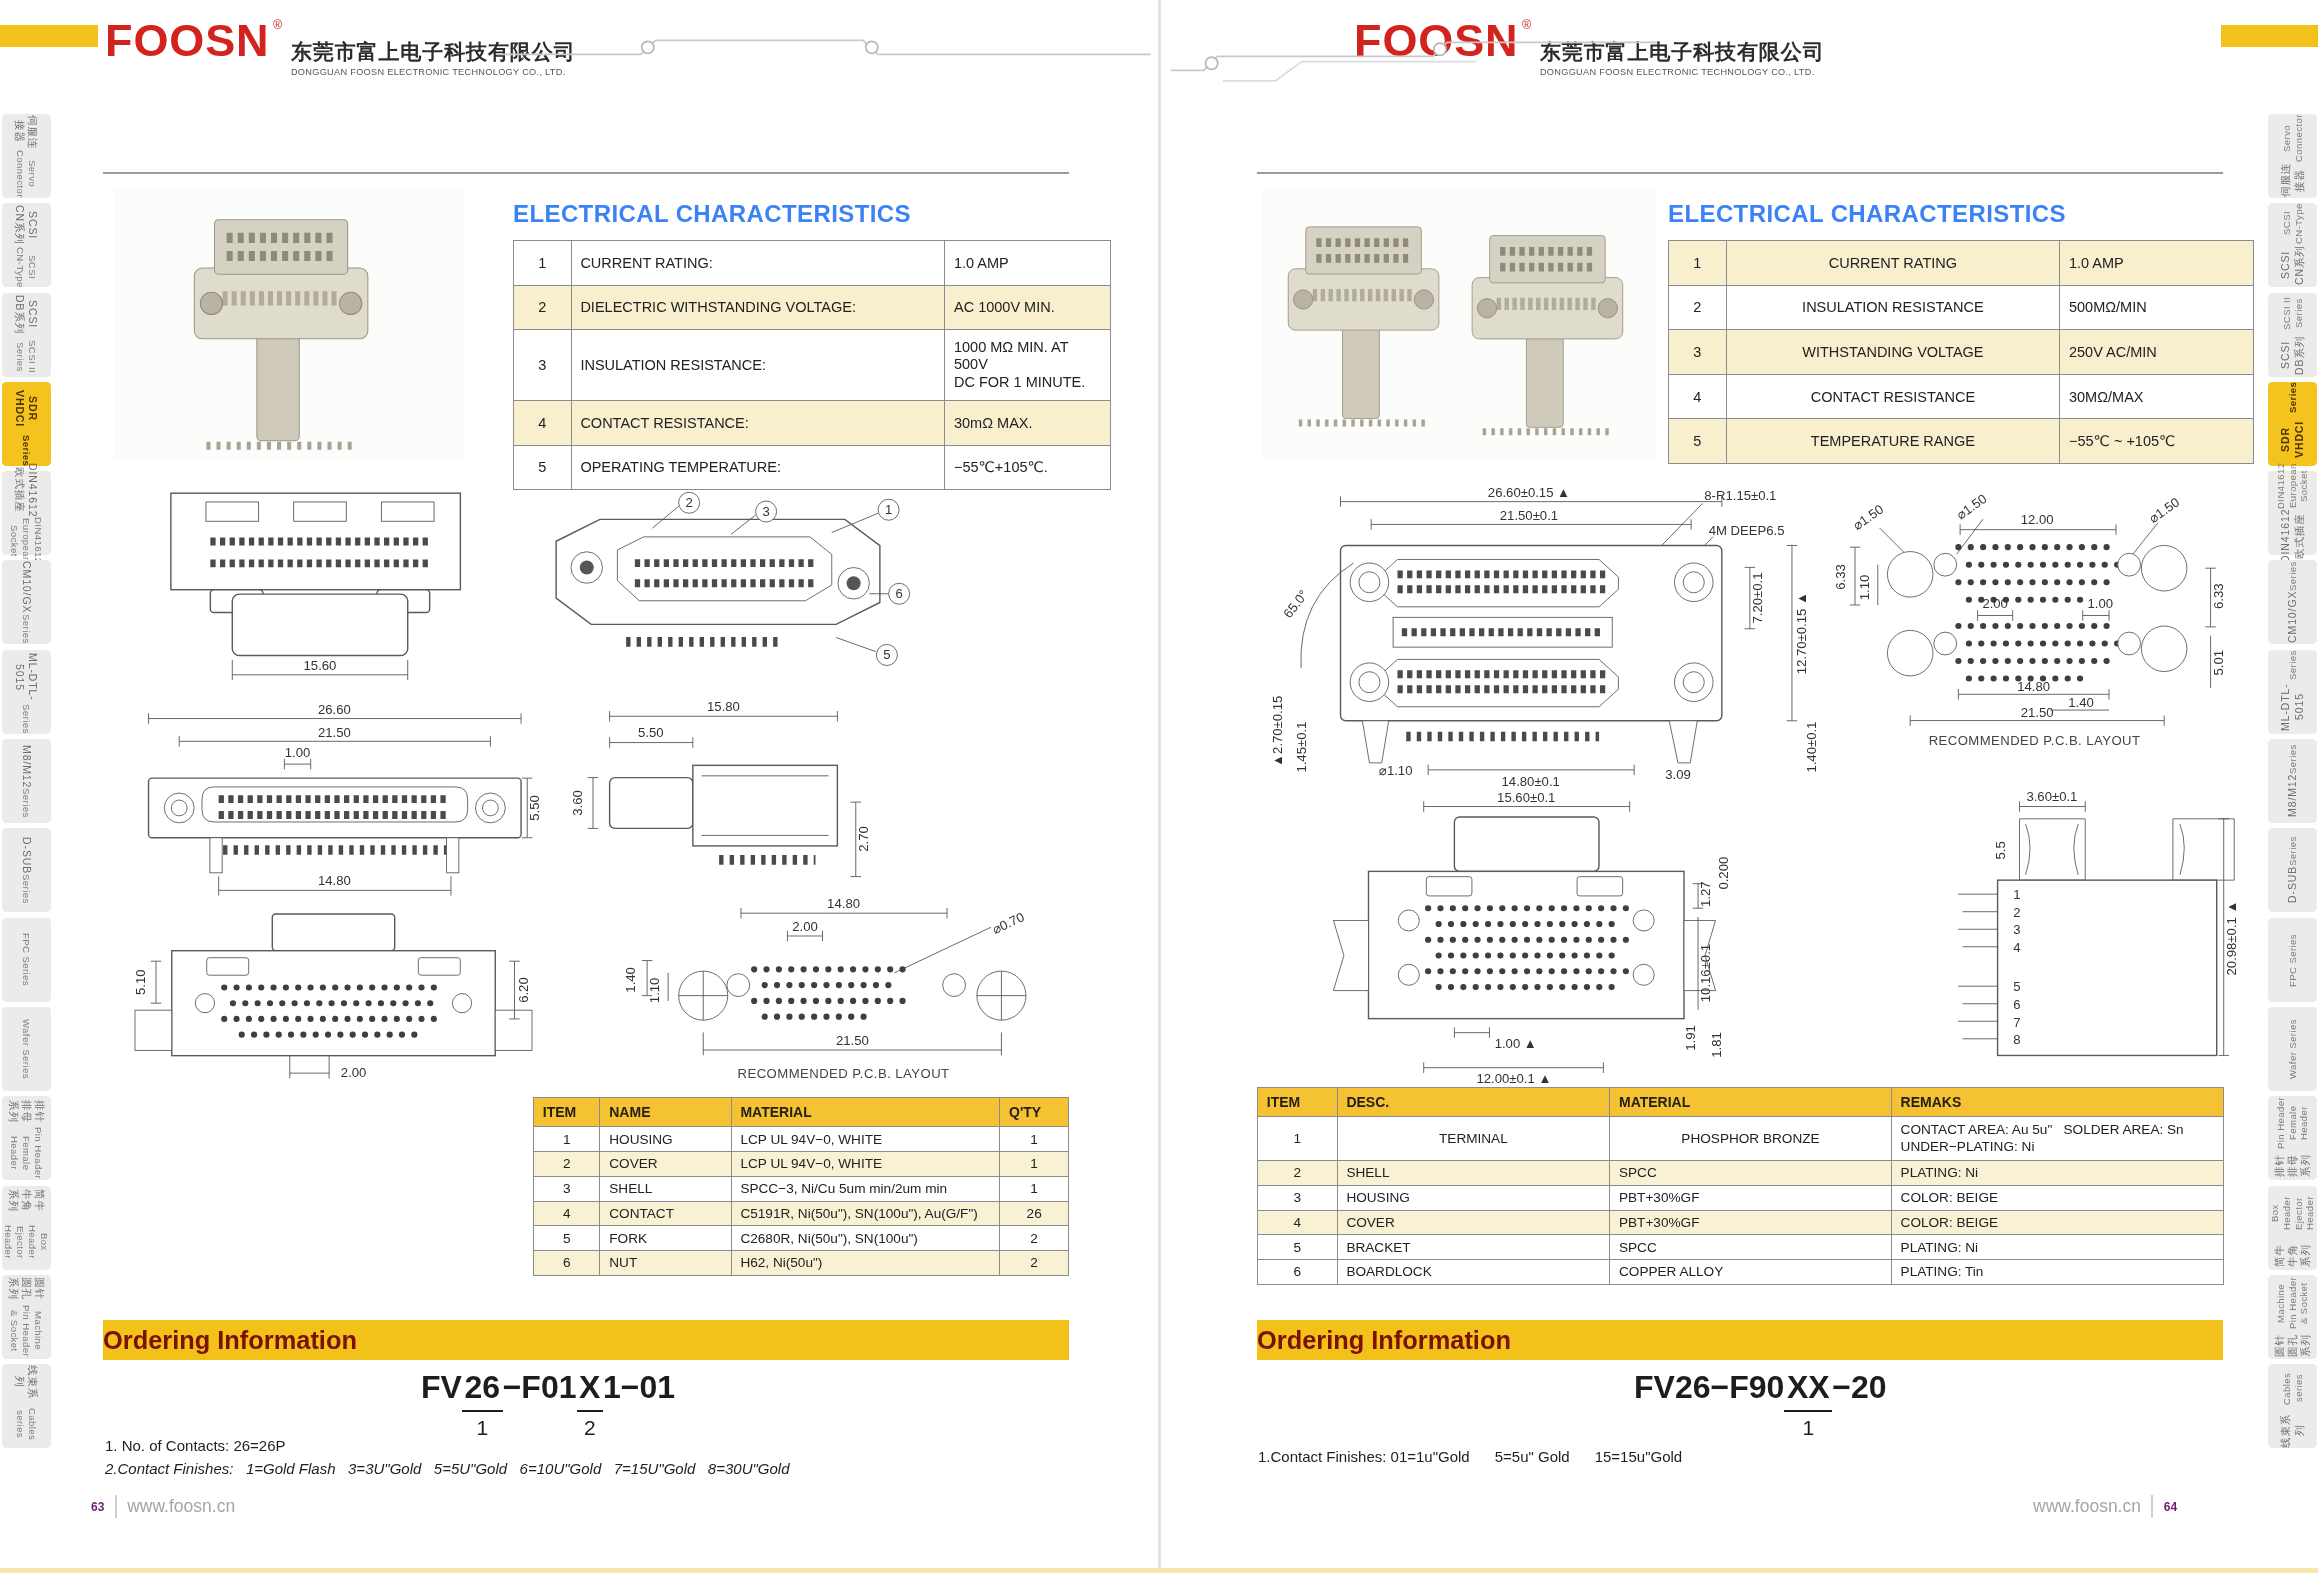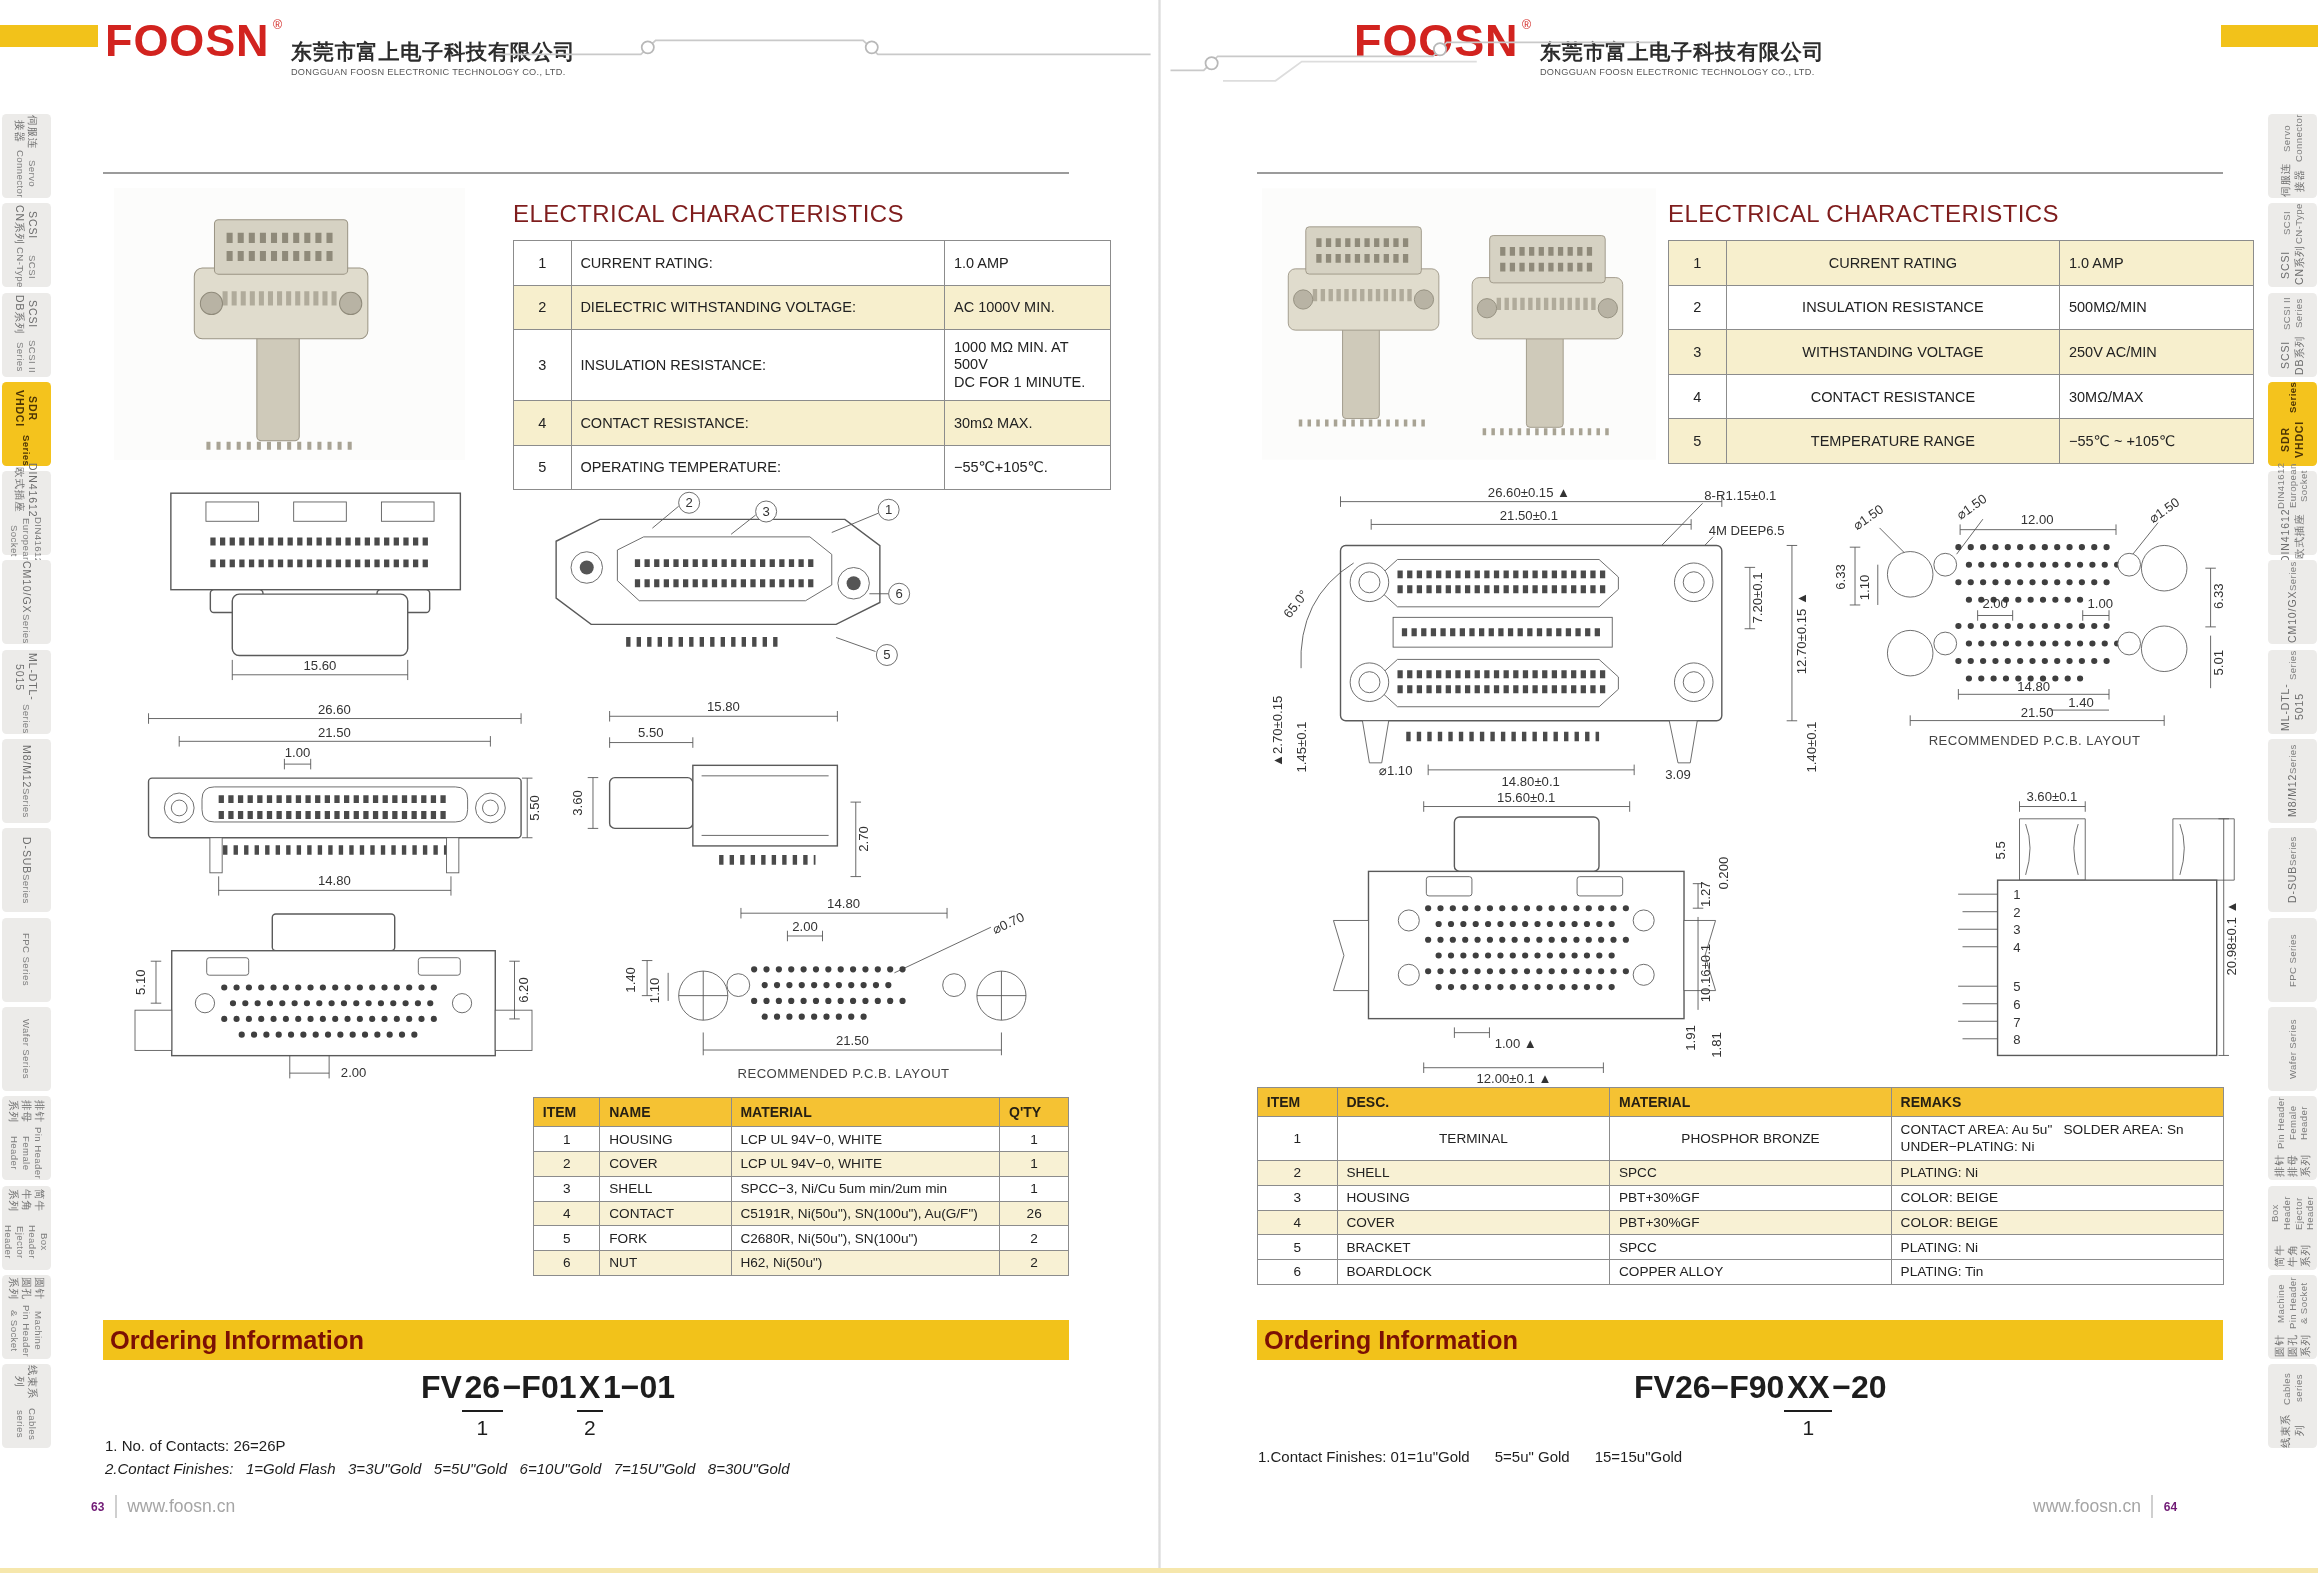--- a/index.html
+++ b/index.html
@@ -23,40 +23,40 @@
   .logo-foosn{font-size:45px;font-weight:800;color:#D2231F;letter-spacing:0.9px;line-height:1;}
   .logo-reg{font-size:12.3px;color:#D2231F;margin-left:-5.3px;}
   .logo-cn{font-size:21px;font-weight:700;color:#2c2c2c;letter-spacing:0.9px;margin-top:20px;}
   .logo-en{font-size:9.2px;color:#555;margin-top:1.8px;letter-spacing:0.3px;}
   .deco{position:absolute;top:16px;}
   
   .titlebar{position:absolute;top:119px;height:42px;background:#F2C21A;display:flex;align-items:center;padding-left:16px;box-sizing:border-box;}
   .titlebar span{font-size:27px;font-weight:700;color:#221a0c;}
   .rule{position:absolute;top:172px;height:1.8px;background:#9b9b9b;}
   
-  .elec-head{position:absolute;font-size:24px;font-weight:400;letter-spacing:0.4px;color:#7f1d1d;}
+  .elec-head{position:absolute;font-size:24px;font-weight:700;letter-spacing:0.4px;color:#3b82f6;}
   table{border-collapse:collapse;}
   .etab{position:absolute;}
   .etab td{border:1.3px solid #8c8c8c;font-size:14.5px;color:#222;padding:8.8px 8.8px;height:26px;}
   .etab td.no{width:39px;text-align:center;}
   .etab td.nm{width:355px;}
   .etab td.vl{width:147px;}
   .etab tr.cream td{background:#F7EFCD;}
   .etab-r td.nm{width:315px;text-align:center;}
   .etab-r td.vl{width:175px;}
   .vl2{white-space:pre-line;line-height:1.2;}
   
   .mtab{position:absolute;}
   .mtab th{background:#F5C233;border:1.3px solid #8c8c8c;font-size:14px;color:#262014;text-align:left;padding:6.1px 8.8px;}
   .mtab td{border:1.3px solid #8c8c8c;font-size:13.6px;padding:4.4px 8.8px;color:#222;}
   .mtab td.c{text-align:center;}
   .mtab tr.cream td{background:#F8F1D4;}
   .rk{white-space:pre-wrap;line-height:1.25;}
   
-  .orderbar{position:absolute;height:40px;background:#F2C21A;display:flex;align-items:center;padding-left:7px;box-sizing:border-box;}
+  .orderbar{position:absolute;height:40px;background:#F2C21A;display:flex;align-items:center;padding-left:0;box-sizing:border-box;}
   .orderbar span{font-size:25.4px;font-weight:700;color:#7B1004;}
   .ocode{position:absolute;display:flex;align-items:flex-start;font-size:32px;font-weight:700;color:#1d1d1d;}
   .og{display:inline-flex;flex-direction:column;align-items:center;}
   .og .ut{border-bottom:2.6px solid #1d1d1d;padding:0 2.6px 3.5px 2.6px;}
   .og .un{font-size:21px;font-weight:400;margin-top:4.4px;color:#1d1d1d;}
   .onote{position:absolute;font-size:15px;color:#1e1e1e;white-space:pre-wrap;}
   
   .footer{position:absolute;top:1495px;display:flex;align-items:center;gap:10.5px;}
   .pageno{font-size:12px;font-weight:800;color:#701a75;}
   .fsep{width:1.8px;height:23px;background:#cfcfcf;}

